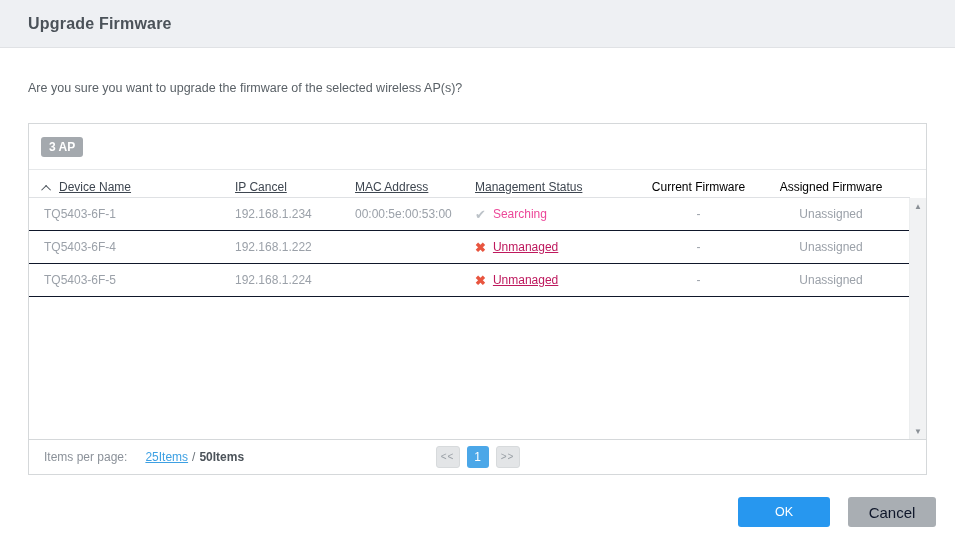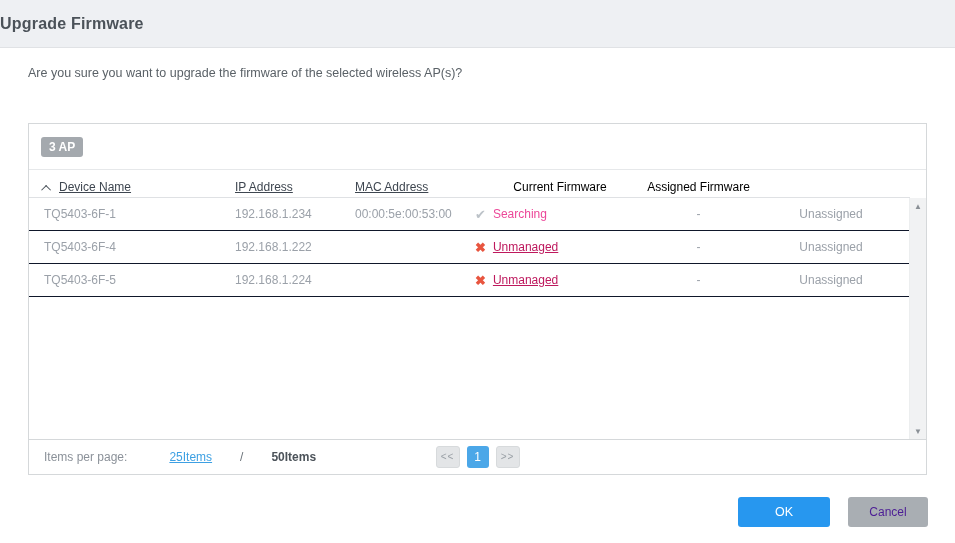--- a/index.html
+++ b/index.html
@@ -3,27 +3,27 @@
 <meta charset="utf-8">
 <style>
   * { margin: 0; padding: 0; box-sizing: border-box; }
   html, body { width: 955px; height: 543px; background: #fff; overflow: hidden; }
   body { font-family: "Liberation Sans", sans-serif; color: #5a6167; position: relative; }
 
   
   .dlg-header {
     position: absolute; top: 0; left: 0; width: 955px; height: 48px;
     background: #eef0f3; border-bottom: 1px solid #e0e2e5;
-    display: flex; align-items: center; 
+    display: flex; align-items: center; padding-left: 28px;
   }
   .dlg-title { font-size: 16px; font-weight: bold; color: #4b5259; letter-spacing: .2px; }
 
   
   .dlg-message {
-    position: absolute; top: 66px; left: 28px;
+    position: absolute; top: 81px; left: 28px;
     font-size: 12.5px; color: #5a6167;
   }
 
   
   .table-box {
     position: absolute; top: 123px; left: 28px; width: 899px; height: 352px;
     border: 1px solid #d5d8da; background: #fff;
   }
   .table-toolbar {
     height: 46px; border-bottom: 1px solid #e6e8ea;
@@ -69,21 +69,21 @@
     display: flex; flex-direction: column; justify-content: space-between;
   }
   .vscroll .arrow {
     height: 16px; display: flex; align-items: center; justify-content: center;
     color: #8a9096; font-size: 8px; cursor: pointer;
   }
 
   
   .pagination {
     position: relative; height: 34px; border-top: 1px solid #d5d8da;
-    display: flex; align-items: center; padding-left: 15px; font-size: 12px; color: #8b9199; gap: 24px;
+    display: flex; align-items: center; padding-left: 15px; font-size: 12px; color: #8b9199;
   }
   .ipp-link { color: #3da0e3; text-decoration: underline; margin-left: 18px; cursor: pointer; }
   .ipp-sep { margin: 0 4px; color: #6b7279; }
   .ipp-current { color: #4c535a; font-weight: bold; }
   .page-btns {
     position: absolute; left: 50%; top: 50%; transform: translate(-50%, -50%);
     display: flex; gap: 7px; align-items: center;
   }
   .pg-btn {
     min-width: 24px; height: 22px; line-height: 20px; text-align: center;
@@ -96,23 +96,23 @@
     color: #fff; font-size: 12px; cursor: pointer;
   }
 
   
   .btn-ok {
     position: absolute; top: 497px; left: 738px; width: 92px; height: 30px;
     background: #2797ef; color: #fff; border: none; border-radius: 3px;
     font-size: 12.5px; font-family: "Liberation Sans", sans-serif; cursor: pointer;
   }
   .btn-cancel {
-    position: absolute; top: 497px; left: 848px; width: 80px; height: 30px;
-    background: #a9aeb3; color: #4c1d95; border: none; border-radius: 3px;
-    font-size: 12px; font-family: "Liberation Sans", sans-serif; cursor: pointer;
+    position: absolute; top: 497px; left: 848px; width: 88px; height: 30px;
+    background: #a9aeb3; color: #0f172a; border: none; border-radius: 3px;
+    font-size: 15px; font-family: "Liberation Sans", sans-serif; cursor: pointer;
   }
 </style>
 </head>
 <body>
 
 <div class="dlg-header">
   <div class="dlg-title">Upgrade Firmware</div>
 </div>
 
 <div class="dlg-message">Are you sure you want to upgrade the firmware of the selected wireless AP(s)?</div>
@@ -121,24 +121,27 @@
 
   <div class="table-toolbar">
     <span class="badge">3 AP</span>
   </div>
 
   <div class="grid-row thead">
     <div class="th cell-1">
       <span class="sort-caret"></span><span class="th-link">Device Name</span>
     </div>
     <div class="th">
-      <span class="th-link">IP Address</span>
+      <span class="th-link">IP Cancel</span>
     </div>
     <div class="th">
       <span class="th-link">MAC Address</span>
+    </div>
+    <div class="th">
+      <span class="th-link">Management Status</span>
     </div>
     <div class="th th-plain">Current Firmware</div>
     <div class="th th-plain">Assigned Firmware</div>
   </div>
 
   <div class="tbody">
 
     <div class="grid-row trow">
       <div class="cell-1">TQ5403-6F-1</div>
       <div>192.168.1.234</div>

